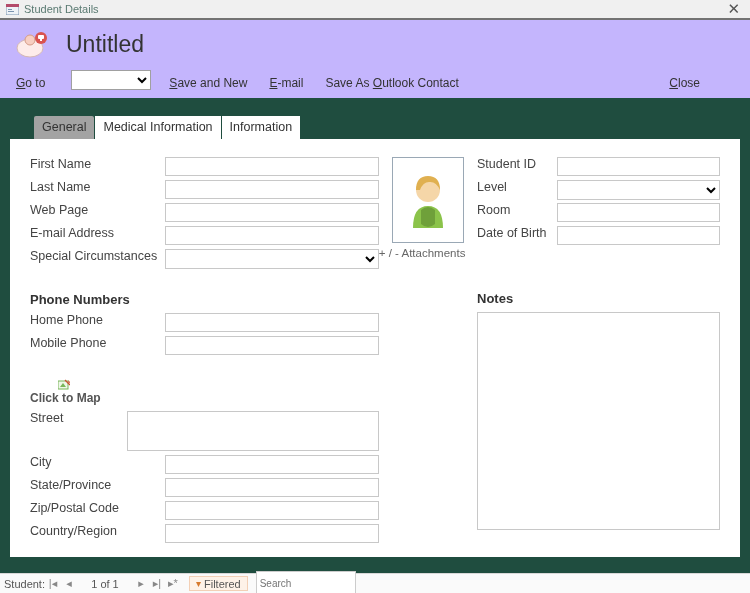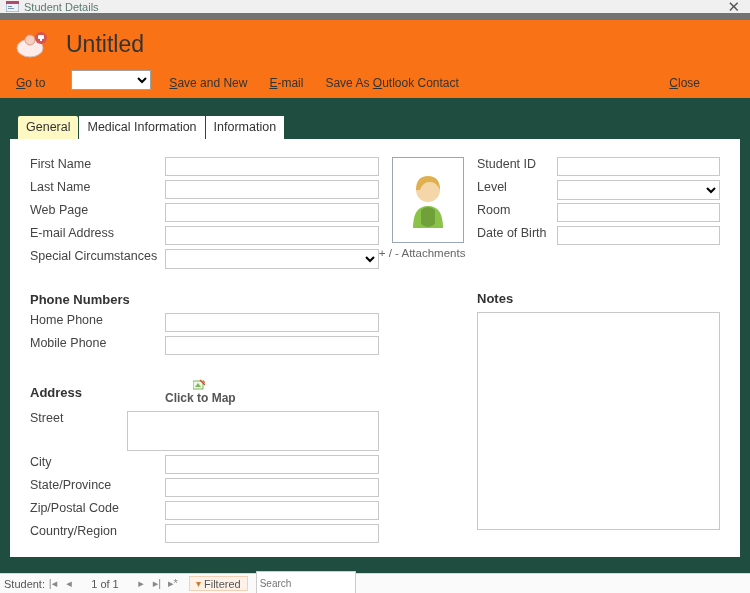--- a/index.html
+++ b/index.html
@@ -1,42 +1,42 @@
 <!DOCTYPE html>
 <html><head>
 <meta charset="utf-8">
 <style>
   * { box-sizing: border-box; font-family: "Segoe UI", Tahoma, sans-serif; }
   html, body { margin: 0; padding: 0; }
   body { width: 750px; height: 593px; background: #fff; overflow: hidden; position: relative; }
 
   
-  .titlebar { height: 20px; background: #f0f0f0; border-bottom: 7px solid #737373; display: flex; align-items: center; padding: 0 6px; font-size: 11px; color: #3e6b60; }
+  .titlebar { height: 20px; background: #f0f0f0; border-bottom: 2px solid #737373; display: flex; align-items: center; padding: 0 6px; font-size: 11px; color: #3e6b60; }
   .titlebar .app-icon { width: 13px; height: 11px; margin-right: 5px; display: inline-block; }
   .titlebar .title { color: #5a7a72; }
   .titlebar .spacer { flex: 1; }
   .titlebar .close-x { font-size: 15px; color: #555; font-weight: 200; padding: 0 4px; cursor: default; }
 
   
-  .header { background: #f97316; padding: 2px 16px 8px 16px; }
+  .header { background: #c4b5fd; padding: 2px 16px 8px 16px; }
   .header-top { display: flex; align-items: center; height: 44px; }
   .header-icon { width: 36px; height: 28px; margin-right: 14px; position: relative; }
   .header-title { font-size: 23px; color: #333; font-weight: 400; }
 
   .cmdbar { display: flex; align-items: flex-end; font-size: 12px; color: #333; margin-top: 4px; }
   .cmdbar .cmd { margin-right: 22px; cursor: default; }
   .cmdbar .cmd .u { text-decoration: underline; }
   .cmdbar select.goto { width: 80px; height: 20px; font-size: 11px; margin-left: 4px; margin-right: 18px; border: 1px solid #a0a0a0; background: #fff; }
   .cmdbar .spacer { flex: 1; }
 
   
   .form-bg { background: #1f4d3f; padding: 18px 8px 8px 8px; height: 475px; }
   .tabstrip { display: flex; margin-left: 10px; }
   .tab { font-size: 12.5px; padding: 4px 8px 5px 8px; color: #333; background: transparent; cursor: default; }
-  .tab.active { background: #fef9c3; border-top-left-radius: 2px; border-top-right-radius: 2px; }
+  .tab.active { background: #a3a3a3; border-top-left-radius: 2px; border-top-right-radius: 2px; margin-left: 16px; }
   .tab:not(.active) { color: #333; background: #fff; margin-left: 1px; }
   .tabstrip .tab:not(.active){ background: #fff; }
   
 
   .tabpage { background: #fff; margin: 0 2px 2px 2px; padding: 18px 20px 12px 20px; height: 418px; position: relative; }
 
   .cols { display: flex; }
   .col-left { width: 355px; }
   .col-mid { width: 100px; }
   .col-right { flex: 1; }
@@ -155,21 +155,20 @@
         <div class="field-row">
           <span class="field-label">Home Phone</span>
           <input class="field-input" value="" style="">
         </div>
         <div class="field-row">
           <span class="field-label">Mobile Phone</span>
           <input class="field-input" value="" style="">
         </div>
 
         <div class="section-head" style="display:flex; align-items:center;">
-          <span style="width:135px;">Address</span>
           <span class="click-to-map">
             <span class="map-icon">
               <svg viewBox="0 0 12 12">
                   <rect x="0" y="2" width="10" height="8" fill="#eef7e8" stroke="#7ab65a"></rect>
                   <path d="M2 8 L5 4 L8 8" fill="#7ab65a"></path>
                   <path d="M7 1 L12 6" stroke="#cc4a2e" stroke-width="1.2"></path>
                   <path d="M10 1 L12 3 L11 5 Z" fill="#cc4a2e"></path>
                 </svg>
             </span>
             <span>Click to Map</span>

